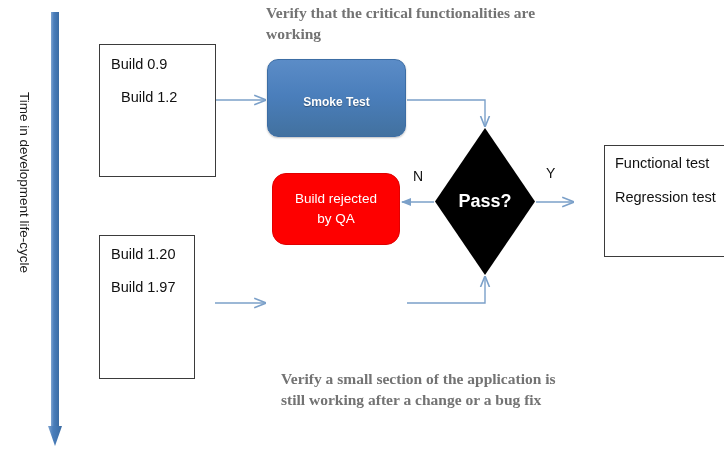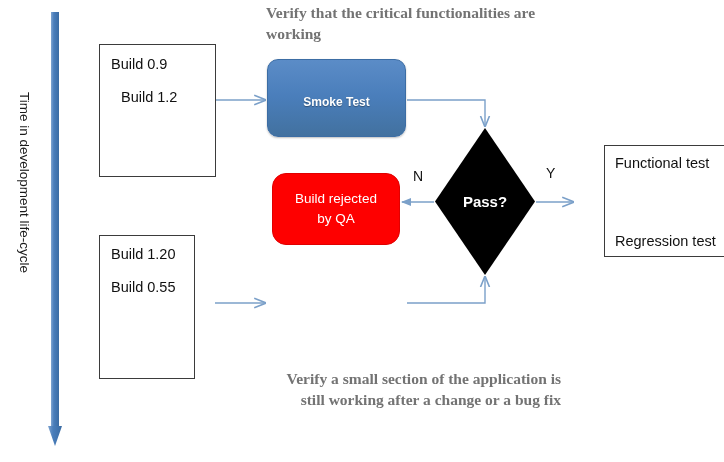--- a/index.html
+++ b/index.html
@@ -51,21 +51,21 @@
   #build-box-top { left: 99px; top: 44px; width: 117px; height: 133px; }
   #build-box-top .l1 { position: absolute; left: 11px; top: 12px; }
   #build-box-top .l2 { position: absolute; left: 11px; top: 45px; margin-left: 10px; }
 
   #build-box-bottom { left: 99px; top: 235px; width: 96px; height: 144px; }
   #build-box-bottom .l1 { position: absolute; left: 11px; top: 11px; }
   #build-box-bottom .l2 { position: absolute; left: 11px; top: 44px; }
 
   #post-test-box { left: 604px; top: 145px; width: 143px; height: 112px; }
   #post-test-box .l1 { position: absolute; left: 10px; top: 10px; }
-  #post-test-box .l2 { position: absolute; left: 10px; top: 44px; margin-top: 44px; }
+  #post-test-box .l2 { position: absolute; left: 10px; top: 44px; }
   #post-test-box .l3 { position: absolute; left: 10px; top: 78px; }
 
   
   .process-box {
     border-radius: 11px;
     background: linear-gradient(180deg, #5b8cc7 0%, #4a7ebb 48%, #42719f 100%);
     border: 1px solid #3c6da4;
     box-shadow: 0 1px 2px rgba(0,0,0,0.25);
     display: flex;
     align-items: center;
@@ -101,33 +101,33 @@
     line-height: 1.5;
   }
 
   
   #decision-diamond {
     left: 435px; top: 128px; width: 100px; height: 147px;
   }
   #decision-label {
     left: 435px; top: 128px; width: 100px; height: 147px;
     display: flex; align-items: center; justify-content: center;
-    color: #ffffff; font-weight: bold; font-size: 15px;
+    color: #ffffff; font-weight: bold; font-size: 18px;
   }
 
   
   .caption {
     font-family: "Liberation Serif", serif;
     font-weight: bold;
     font-size: 15.5px;
     color: #737373;
     line-height: 1.33;
   }
   #top-caption { left: 266px; top: 3px; width: 270px; }
-  #bottom-caption { left: 281px; top: 369px; width: 280px; text-align: right; }
+  #bottom-caption { left: 281px; top: 369px; width: 280px; }
 
   
   .branch-label {
     font-size: 14px;
     color: #111111;
   }
   #label-no  { left: 413px; top: 168px; }
   #label-yes { left: 546px; top: 165px; }
 
   
@@ -176,21 +176,21 @@
 
   <div class="abs caption" id="top-caption">Verify that the critical functionalities are working</div>
 
   <div class="abs plain-box" id="build-box-top">
     <div class="line l1">Build 0.9</div>
     <div class="line l2">Build 1.2</div>
   </div>
 
   <div class="abs plain-box" id="build-box-bottom">
     <div class="line l1">Build 1.20</div>
-    <div class="line l2">Build 0.55</div>
+    <div class="line l2">Build 1.97</div>
   </div>
 
   <div class="abs process-box" id="smoke-test-box">
     <span>Smoke Test</span>
   </div>
 
 
   <div class="abs" id="rejected-box">
     <span>Build rejected</span>
     <span>by QA</span>

